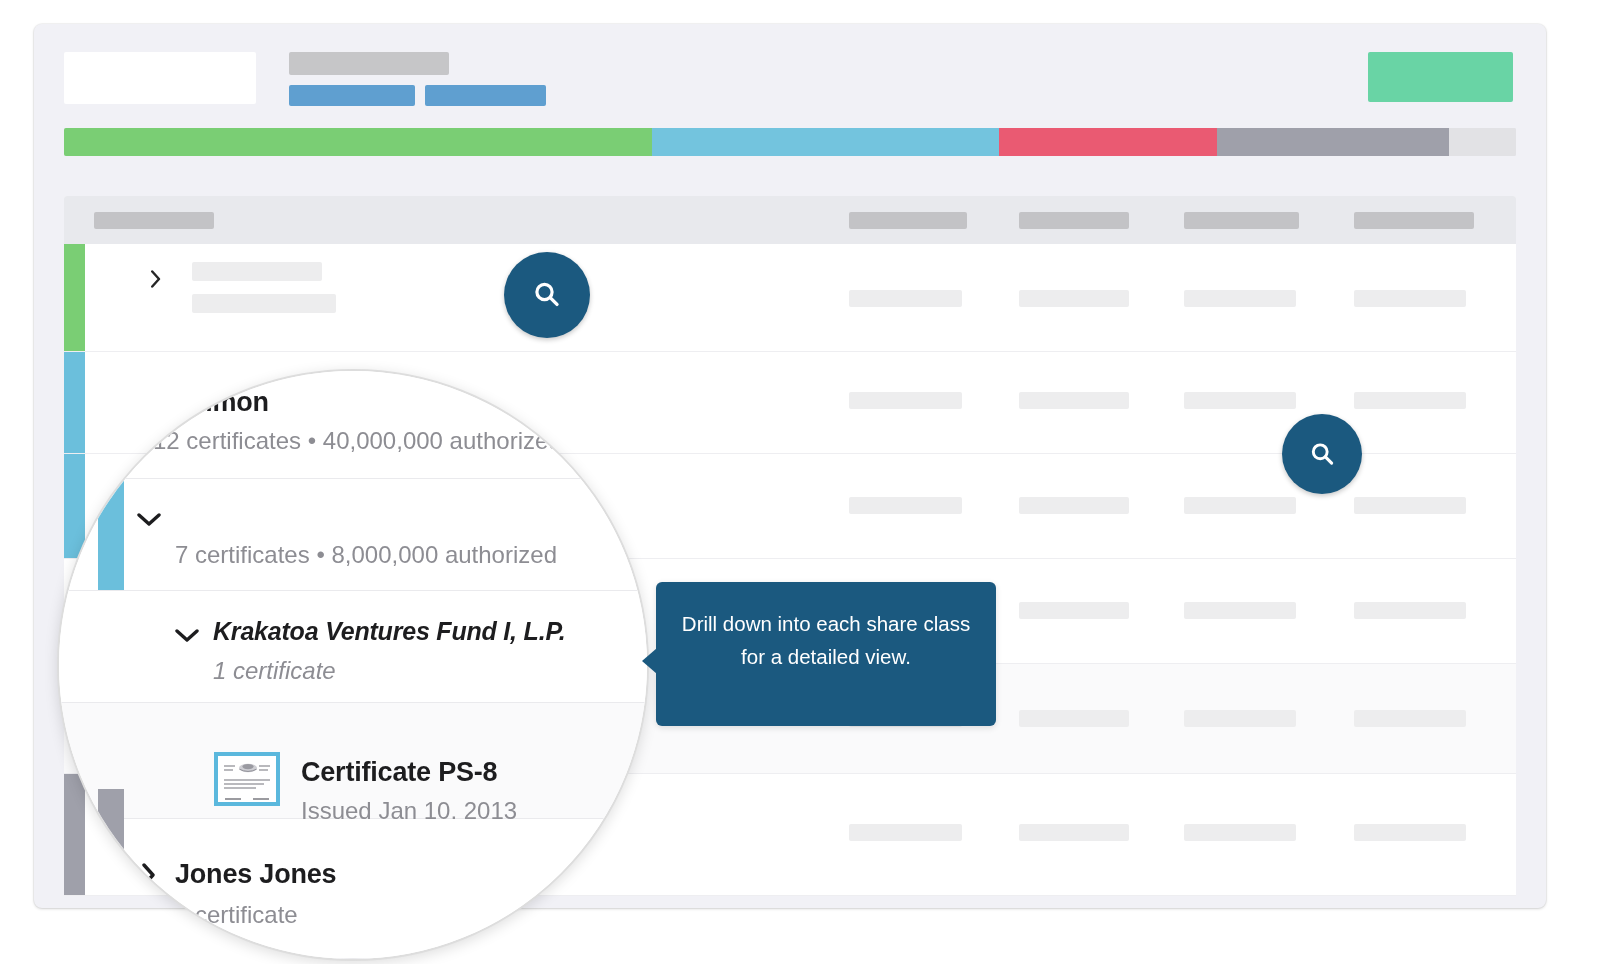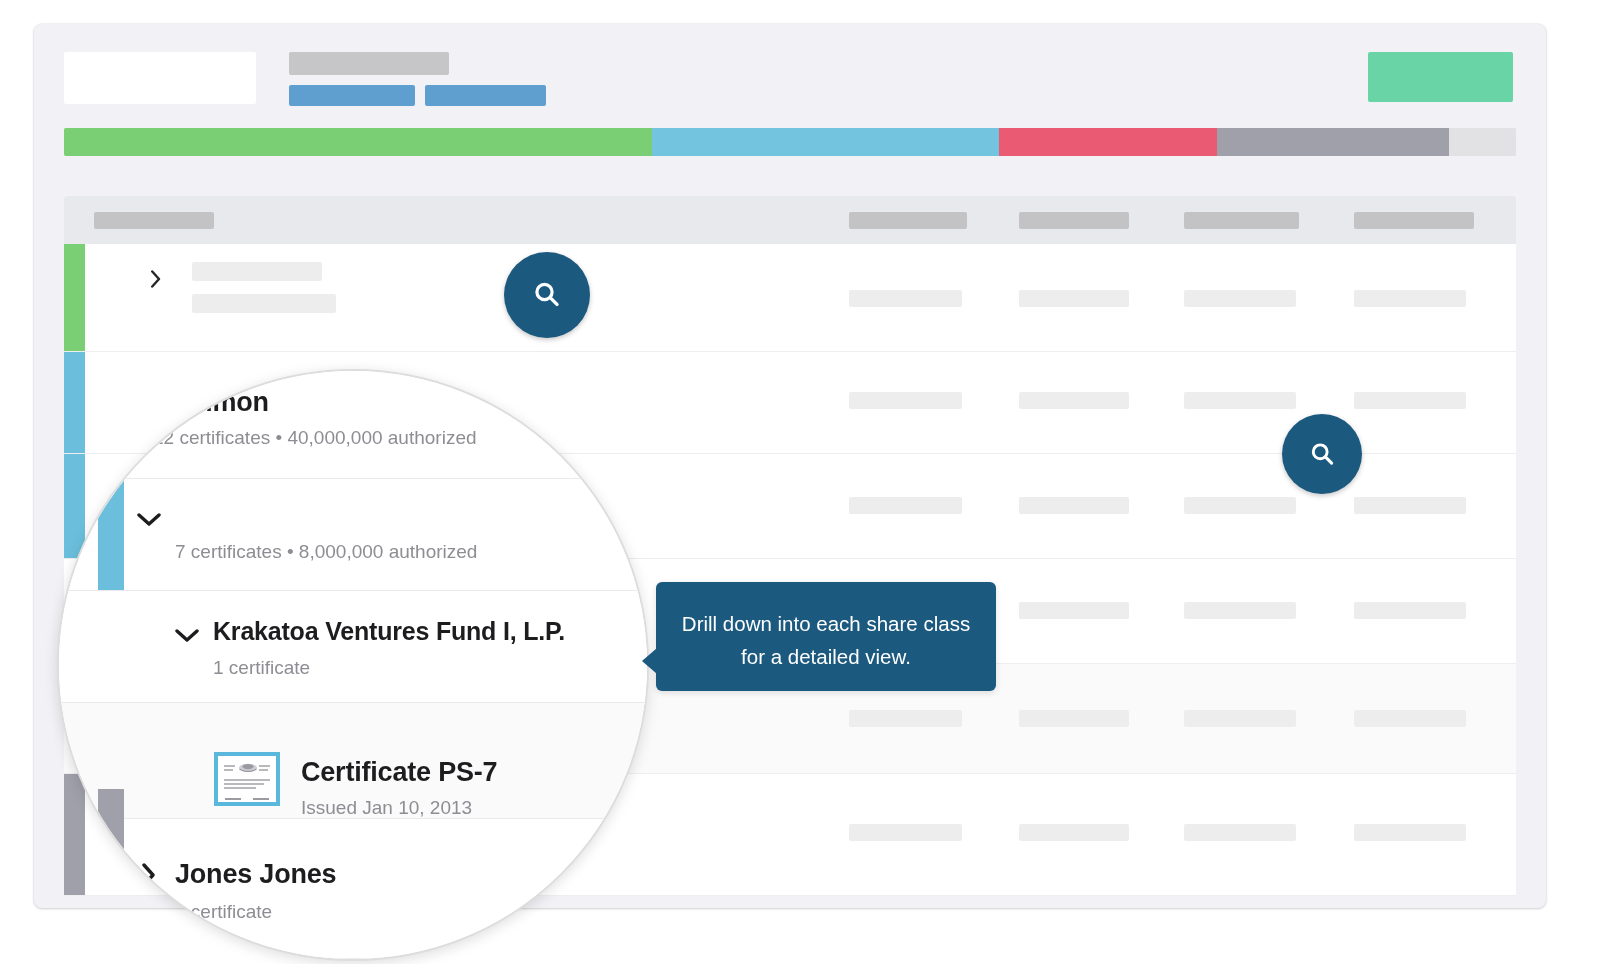--- a/index.html
+++ b/index.html
@@ -125,21 +125,21 @@
   .lens-row.shaded { background: #fafafb; }
   .lens-stripe { position: absolute; left: 39px; top: 0; bottom: 0; width: 26px; }
 
   .lens-title {
     position: absolute;
     font-size: 27px; font-weight: 600; color: #1d1d1f;
     letter-spacing: -0.2px; white-space: nowrap;
   }
   .lens-sub {
     position: absolute;
-    font-size: 19px; color: #8d8d93; white-space: nowrap;
+    font-size: 24px; color: #8d8d93; white-space: nowrap;
   }
   .lens-chev {
     position: absolute;
     font-size: 25px; font-weight: bold; color: #1d1d1f; line-height: 1;
   }
 
   
   #cert-thumb {
     position: absolute;
     left: 155px; top: 373px;
@@ -148,21 +148,21 @@
     border: 4px solid #5bb8dd;
   }
   #cert-thumb .cert-inner { position: absolute; left:0; top:0; right:0; bottom:0; background:#fff; }
   #cert-thumb .c-line { position: absolute; background: #b9b9bd; height: 1.5px; }
   #cert-thumb .c-sig  { position: absolute; background: #9b9ba0; height: 2px; }
 
   
   #callout {
     position: absolute;
     left: 622px; top: 558px;
-    width: 340px; height: 109px;
+    width: 340px; height: 144px;
     background: #1b597f;
     border-radius: 6px;
     z-index: 40;
     box-shadow: 0 2px 6px rgba(0,0,0,0.12);
   }
   #callout-text {
     position: absolute;
     left: 24px; right: 24px; top: 25px;
     color: #ffffff;
     font-size: 20.5px;
@@ -268,21 +268,21 @@
       <div class="lens-row" style="top:100px; height:112px;">
         <div class="lens-stripe" style="background:#6bbfdc;"></div>
         <span class="lens-chev" style="left:78px; top:28px;">
           <svg width="24" height="16" viewBox="0 0 24 16" aria-hidden="true">
             <path d="M2 3 L12 12 L22 3" stroke="#1d1d1f" stroke-width="3.4" fill="none" stroke-linecap="round" stroke-linejoin="round"></path>
           </svg>
         </span>
         <div class="lens-sub" style="left:116px; top:62px;">7 certificates • 8,000,000 authorized</div>
       </div>
 
-      <div class="lens-row" style="top:212px; height:112px;">
+      <div class="lens-row" style="top:212px; height:112px;font-style:italic;">
         <span class="lens-chev" style="left:116px; top:32px;">
           <svg width="24" height="16" viewBox="0 0 24 16" aria-hidden="true">
             <path d="M2 3 L12 12 L22 3" stroke="#1d1d1f" stroke-width="3.4" fill="none" stroke-linecap="round" stroke-linejoin="round"></path>
           </svg>
         </span>
         <div class="lens-title" style="left:154px; top:26px; font-size:25px;">Krakatoa Ventures Fund I, L.P.</div>
         <div class="lens-sub" style="left:154px; top:66px;">1 certificate</div>
       </div>
 
       <div class="lens-row shaded" style="top:324px; height:116px;">
@@ -300,21 +300,21 @@
             <path d="M1.4 8.2 Q10 12.6 18.6 8.2" stroke="#8e8e96" stroke-width="1" fill="none"></path>
           </svg>
           <div class="c-line" style="left:6px;  top:23px; width:46px;"></div>
           <div class="c-line" style="left:6px;  top:27px; width:40px;"></div>
           <div class="c-line" style="left:6px;  top:31px; width:32px;"></div>
           <div class="c-sig" style="left:7px;  top:42px; width:16px;"></div>
           <div class="c-sig" style="left:35px; top:42px; width:16px;"></div>
         </div>
       </div>
 
-      <div class="lens-title" style="left:242px; top:378px;">Certificate PS-7</div>
+      <div class="lens-title" style="left:242px; top:378px;">Certificate PS-8</div>
       <div class="lens-sub" style="left:242px; top:418px;">Issued Jan 10, 2013</div>
 
       <div class="lens-row" style="top:440px; height:140px;">
         <div class="lens-stripe" style="background:#9fa0aa; top:-30px; height:72px;"></div>
         <span class="lens-chev" style="left:82px; top:44px;">
           <svg width="16" height="24" viewBox="0 0 16 24" aria-hidden="true">
             <path d="M3 2 L12 12 L3 22" stroke="#1d1d1f" stroke-width="3.4" fill="none" stroke-linecap="round" stroke-linejoin="round"></path>
           </svg>
         </span>
         <div class="lens-title" style="left:116px; top:40px;">Jones Jones</div>

